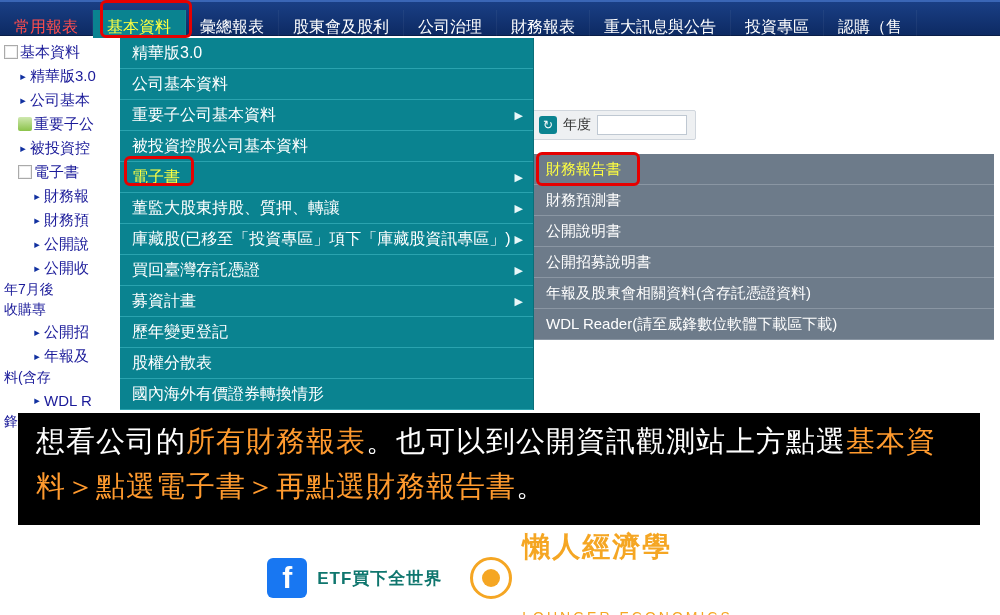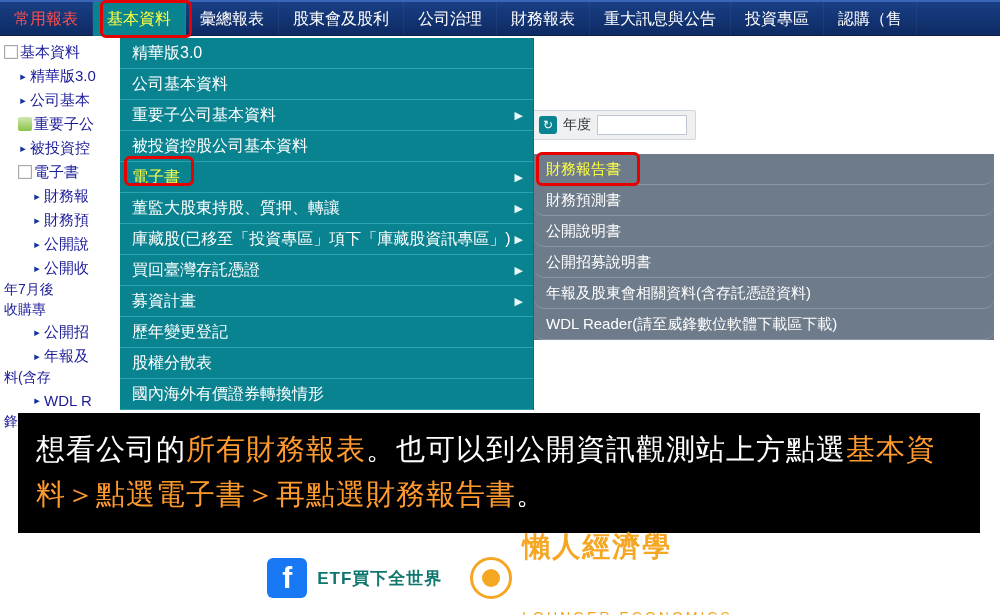--- a/index.html
+++ b/index.html
@@ -16,20 +16,21 @@
     border-bottom: 1px solid #0a1e48;
     font-size: 16px;
     color: #fff;
     white-space: nowrap;
   }
   .topnav .nav-item {
     padding: 17px 14px;
     display: flex; align-items: center;
     border-right: 1px solid rgba(255,255,255,0.05);
     cursor: pointer;
+    margin-top: 8px;
   }
   .topnav .nav-item.first { color: #ff4d4d; }
   .topnav .nav-item.active {
     background: #0a8390;
     color: #ffff40;
   }
   .highlight-box-red {
     position: absolute;
     border: 3px solid #e60000;
     border-radius: 6px;
@@ -117,34 +118,33 @@
     font-size: 15px;
   }
   .menu2 .row {
     height: 31px;
     display: flex; align-items: center;
     padding: 0 12px;
     color: #fff;
     border-bottom: 1px solid #8a96a3;
     cursor: pointer;
     white-space: nowrap;
-    border-radius: 10px;
   }
   .menu2 .row.active { color: #ffff40; }
 
   
   .caption {
     position: absolute;
     left: 18px; top: 413px;
     width: 962px;
     background: #000;
     color: #fff;
     font-size: 29px;
     line-height: 1.55;
-    padding: 14px 18px 16px;
+    padding: 6px 18px 16px;
     letter-spacing: 1px;
   }
   .caption .orange { color: #ff9a2e; }
 
   
   .footer {
     position: absolute;
     left: 0; top: 548px; width: 1000px; height: 60px;
     display: flex; align-items: center; justify-content: center;
     gap: 28px;

